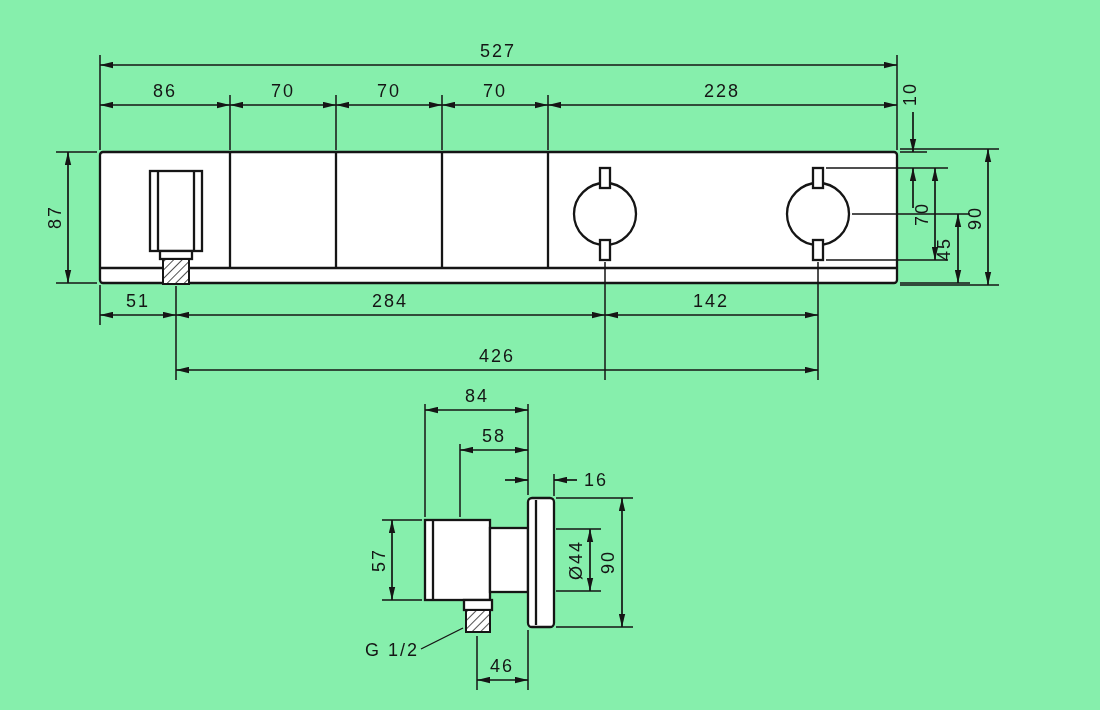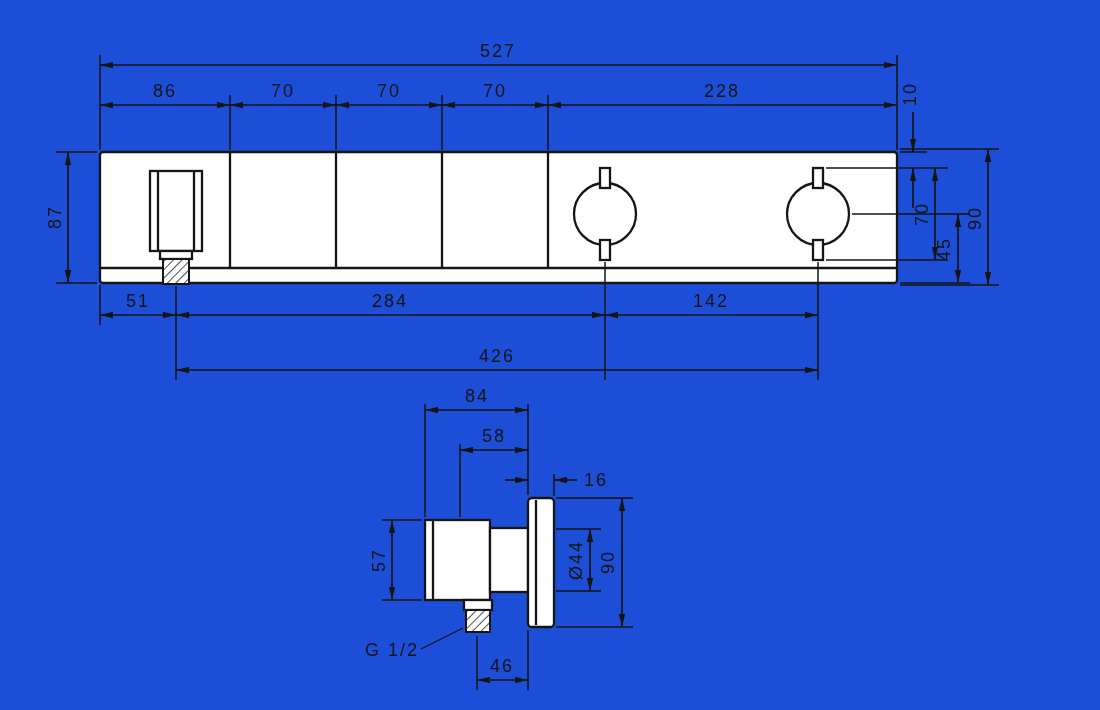--- a/index.html
+++ b/index.html
@@ -1,16 +1,16 @@
 <!DOCTYPE html>
 <html><head>
 <meta charset="utf-8">
 <style>
   html,body{margin:0;padding:0;background:#ffffff;}
-  .canvas{width:1100px;height:710px;background:#1d4ed8;overflow:hidden;position:relative;}
+  .canvas{width:1100px;height:710px;background:#86efac;overflow:hidden;position:relative;}
   svg{display:block;}
   .obj{stroke:#151515;stroke-width:2.3;fill:none;}
   .objf{stroke:#151515;stroke-width:2.3;fill:#ffffff;}
   .dim{stroke:#151515;stroke-width:1.7;fill:none;}
   .ext{stroke:#151515;stroke-width:1.5;fill:none;}
   .leader{stroke:#151515;stroke-width:1.3;fill:none;}
   .hatchrect{stroke:#151515;stroke-width:2;fill:url(#hatch);}
   text{font-family:"Liberation Sans","DejaVu Sans",sans-serif;font-size:18px;fill:#151515;letter-spacing:2px;}
 </style>
 </head>

